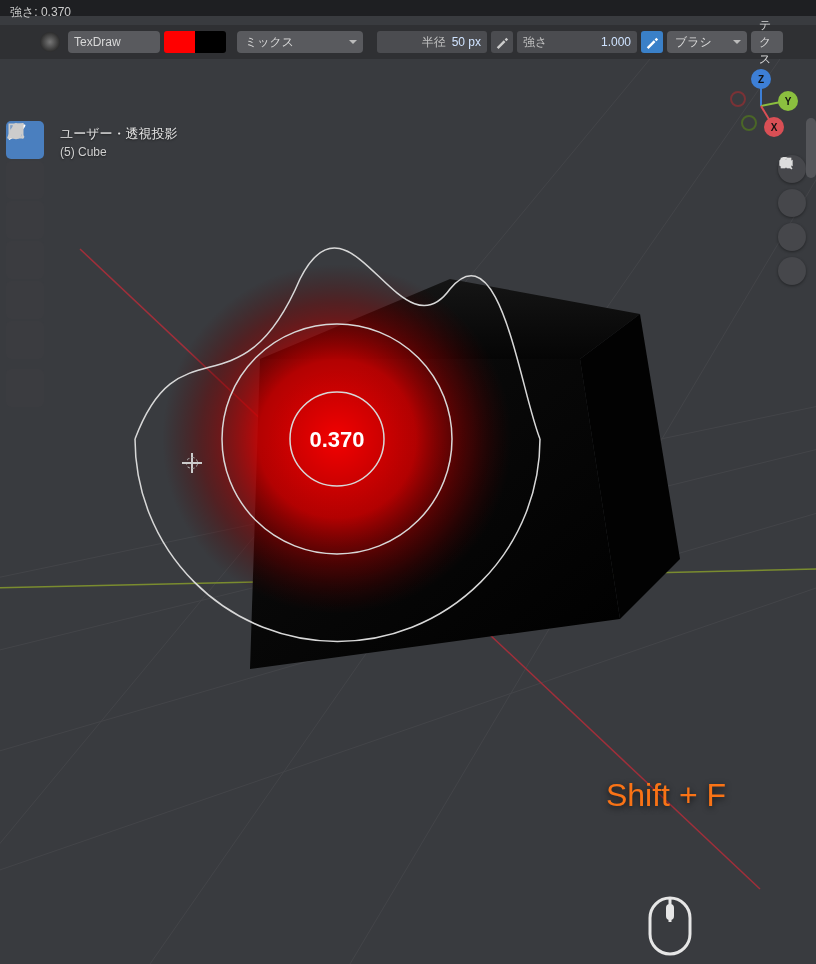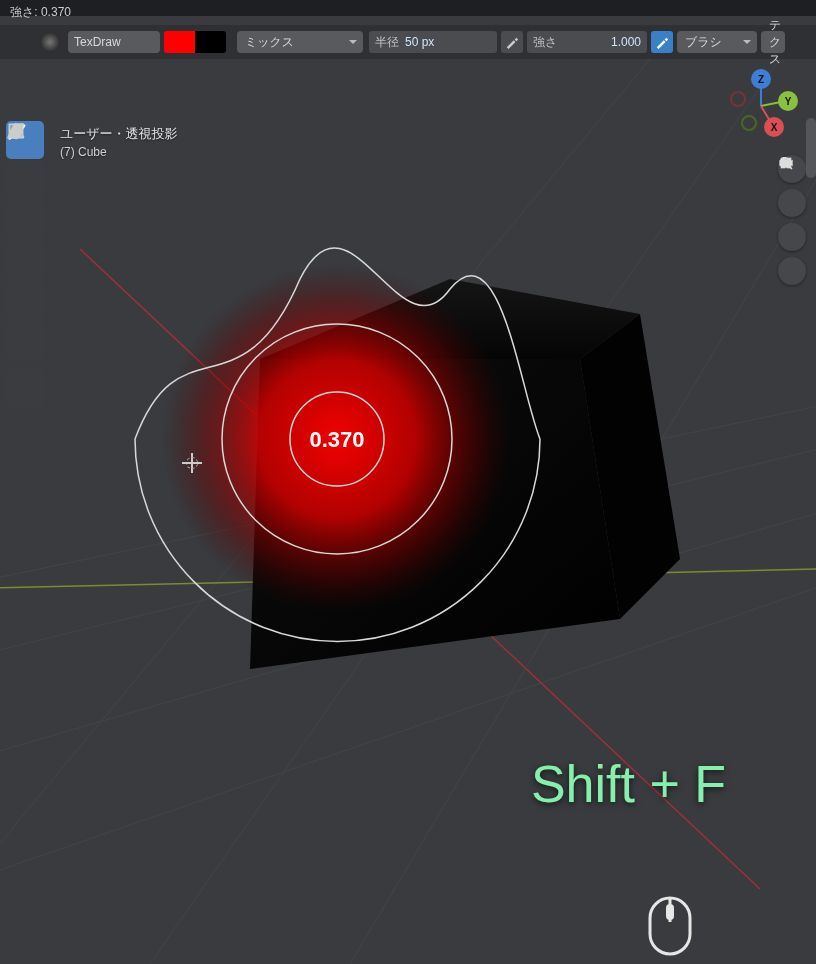--- a/index.html
+++ b/index.html
@@ -40,63 +40,63 @@
   .viewport svg{position:absolute;top:0;left:0;}
   .gizmo{position:absolute;top:12px;right:20px;width:70px;height:70px;}
   .gizmo .ball{position:absolute;width:20px;height:20px;border-radius:50%;font-size:10px;font-weight:bold;display:flex;align-items:center;justify-content:center;color:#111;}
   .right-btns{position:absolute;top:96px;right:10px;display:flex;flex-direction:column;gap:6px;}
   .rb{width:28px;height:28px;border-radius:50%;background:#46474b;display:flex;align-items:center;justify-content:center;color:#ddd;font-size:14px;box-shadow:0 1px 3px #0006;}
   .cursor-cross{position:absolute;width:24px;height:24px;pointer-events:none;}
   .cursor-cross::before,.cursor-cross::after{content:"";position:absolute;background:#ccc;}
   .cursor-cross::before{left:11px;top:2px;width:2px;height:20px;}
   .cursor-cross::after{top:11px;left:2px;height:2px;width:20px;}
   .cursor-cross .ring{position:absolute;left:6px;top:6px;width:12px;height:12px;border:1px dashed #aaa;border-radius:50%;}
-  .shortcut{position:absolute;right:90px;bottom:150px;font-size:52px;color:#86efac;text-shadow:0 2px 6px #000a;font-weight:400;}
+  .shortcut{position:absolute;right:90px;bottom:150px;font-size:32px;color:#f97316;text-shadow:0 2px 6px #000a;font-weight:400;}
   .mouse-ind{position:absolute;right:170px;bottom:70px;}
   .scrollbar-v{position:absolute;right:0;top:59px;width:10px;height:60px;background:#55565a;border-radius:5px;}
 </style>
 </head>
 <body>
 
 <div class="statusbar">
   <span>強さ: 0.370</span>
 </div>
 
 <div class="toolbar">
   <span style="width:20px;height:20px;border-radius:50%;background:radial-gradient(circle,#777 0%,#222 80%);margin-right:4px;"></span>
   <input class="tb-input" style="width: 92px;" value="TexDraw">
   <div class="colorbox">
     <div class="a" style="background:#ff0000"></div>
     <div class="b" style="background:#000"></div>
   </div>
   <div class="tb-field dd" style="width:126px;margin-left:7px">
     <span>ミックス</span>
   </div>
-  <div class="tb-num" style="margin-left:2px;width:128px;justify-content:flex-start">
+  <div class="tb-num" style="margin-left:10px;width:110px;justify-content:flex-end">
     <span class="lbl">半径</span>
     <span class="val">50 px</span>
   </div>
   <div class="icon-btn">
     <svg width="14" height="14" viewBox="0 0 16 16">
         <path d="M2 14 L10 6 L12 8 L4 16 Z M11 5 L13 3 L15 5 L13 7 Z" fill="#ccc"></path>
       </svg>
   </div>
   <div class="tb-num" style="width:120px;justify-content:space-between">
     <span class="lbl">強さ</span>
     <span class="val">1.000</span>
   </div>
   <div class="icon-btn blue">
     <svg width="14" height="14" viewBox="0 0 16 16">
         <path d="M2 14 L10 6 L12 8 L4 16 Z M11 5 L13 3 L15 5 L13 7 Z" fill="#fff"></path>
       </svg>
   </div>
   <div class="tb-field dd" style="width:80px">
     <span>ブラシ</span>
   </div>
-  <div class="tb-field" style="width:24px">
+  <div class="tb-field" style="width:32px">
     <span>テクス</span>
   </div>
 </div>
 
 <div class="viewport">
   <svg width="816" height="905" viewBox="0 0 816 905">
     <defs>
       <radialGradient id="brushGlow" cx="50%" cy="50%" r="50%">
         <stop offset="0%" stop-color="#ff0000" stop-opacity="0.95"></stop>
         <stop offset="45%" stop-color="#d00000" stop-opacity="0.85"></stop>
@@ -138,21 +138,21 @@
       <circle cx="337" cy="380" r="47"></circle>
       <circle cx="337" cy="380" r="115"></circle>
       <path d="M 135 380 A 200 200 0 0 0 540 380"></path>
       <path d="M 135 380 C 180 260, 240 360, 300 220 C 350 120, 400 300, 450 230 C 500 170, 520 330, 540 380"></path>
     </g>
     <text x="337" y="388" text-anchor="middle" font-size="22" font-weight="600" fill="#fff">0.370</text>
   </svg>
 
   <div class="header-info">
     <span>ユーザー・透視投影</span><br>
-    <span class="sm">(7) Cube</span>
+    <span class="sm">(5) Cube</span>
   </div>
 
   <div class="left-tools">
     <div class="tool sel">
       <svg width="22" height="22" viewBox="0 0 24 24">
           <path d="M3 21 C3 21 5 12 12 8 C16 5 20 3 21 4 C22 5 19 9 16 12 C10 18 3 21 3 21 Z" fill="#fff"></path>
         </svg>
     </div>
     <div class="tool">
       <svg width="20" height="20" viewBox="0 0 24 24">

